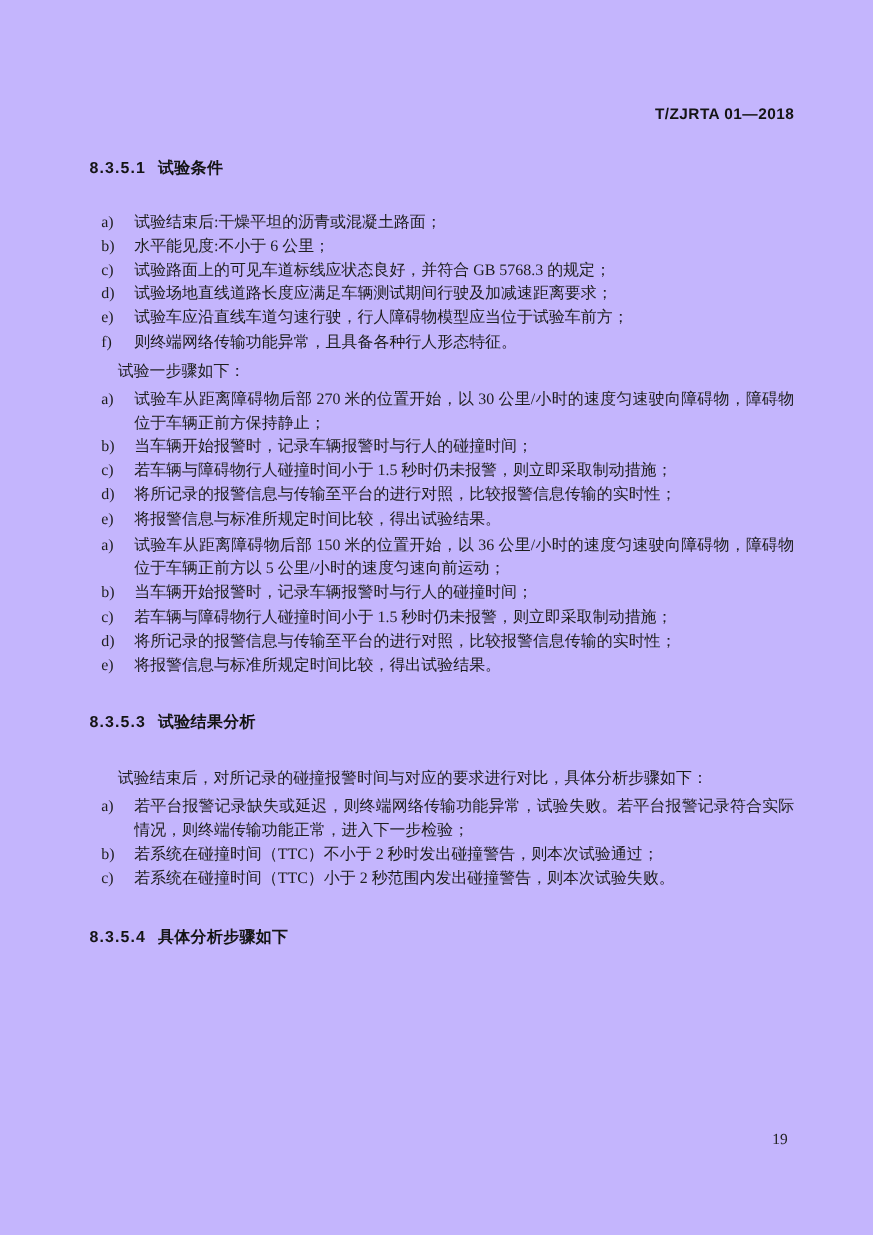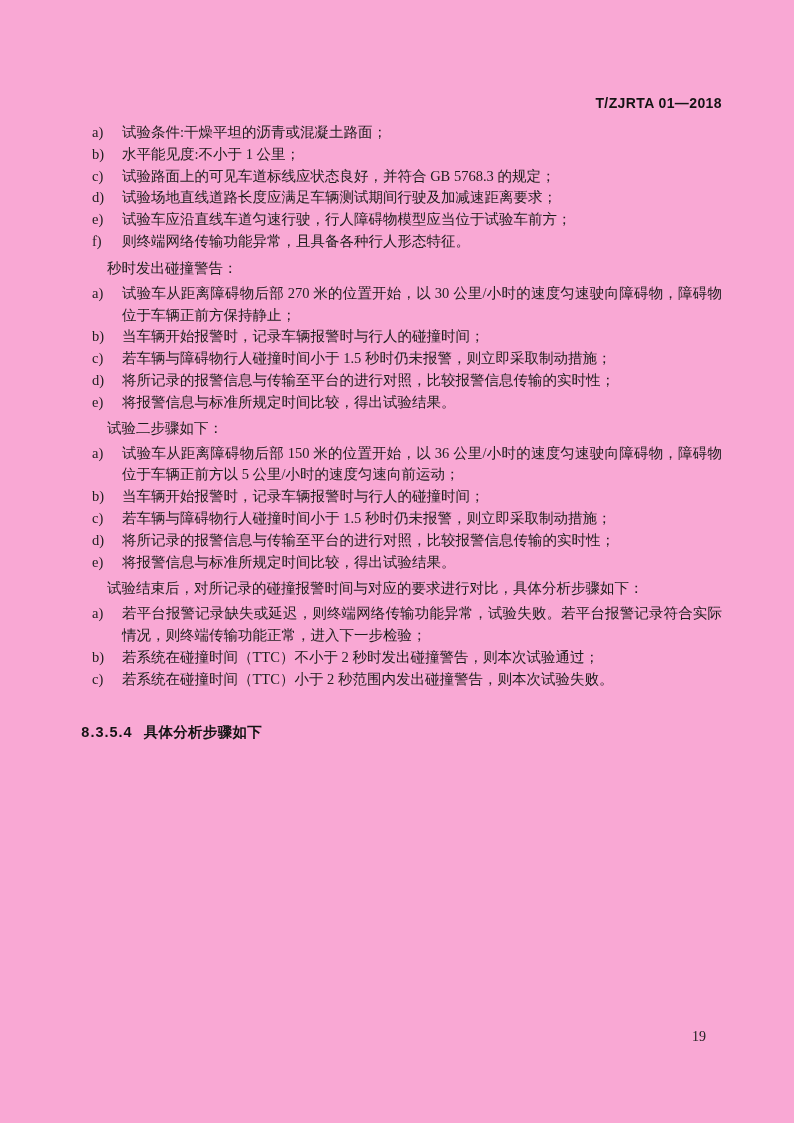--- a/index.html
+++ b/index.html
@@ -3,21 +3,21 @@
 <meta charset="utf-8">
 <style>
   * { box-sizing: border-box; }
   html, body { margin: 0; padding: 0; background: #ffffff; }
 
   .page {
     position: relative;
     width: 794px;
     height: 1123px;
     margin: 0 auto;
-    background: #f9a8d4;
+    background: #c4b5fd;
     color: #1d1d1d;
     font-family: "Liberation Serif", "DejaVu Serif", serif;
     font-size: 14.5px;
     overflow: hidden;
     padding: 94px 72px 0 64px;
   }
 
   .running-head {
     text-align: right;
     font-family: "Liberation Sans", "DejaVu Sans", sans-serif;
@@ -53,68 +53,71 @@
     display: flex;
     margin-left: 28px;
     line-height: 21.8px;
   }
   .li-label { flex: 0 0 30px; }
   .li-text { flex: 1; text-align: justify; }
 
   .page-number {
     position: absolute;
     top: 1028px;
-    right: 88px;
+    right: 78px;
     font-size: 14px;
     line-height: 18px;
     color: #222;
   }
 </style>
 </head>
 <body>
 
 <div class="page">
 
   <div class="running-head">
     <span>T/ZJRTA 01—2018</span>
   </div>
 
 
 
+  <div class="heading">
+    <span class="h-num">8.3.5.1</span><span>试验条件</span>
+  </div>
 
 
   <div class="list">
     <div class="list-item">
       <span class="li-label">a)</span>
-      <span class="li-text">试验条件:干燥平坦的沥青或混凝土路面；</span>
+      <span class="li-text">试验结束后:干燥平坦的沥青或混凝土路面；</span>
     </div>
     <div class="list-item">
       <span class="li-label">b)</span>
-      <span class="li-text">水平能见度:不小于 1 公里；</span>
+      <span class="li-text">水平能见度:不小于 6 公里；</span>
     </div>
     <div class="list-item">
       <span class="li-label">c)</span>
       <span class="li-text">试验路面上的可见车道标线应状态良好，并符合 GB 5768.3 的规定；</span>
     </div>
     <div class="list-item">
       <span class="li-label">d)</span>
       <span class="li-text">试验场地直线道路长度应满足车辆测试期间行驶及加减速距离要求；</span>
     </div>
     <div class="list-item">
       <span class="li-label">e)</span>
       <span class="li-text">试验车应沿直线车道匀速行驶，行人障碍物模型应当位于试验车前方；</span>
     </div>
     <div class="list-item">
       <span class="li-label">f)</span>
       <span class="li-text">则终端网络传输功能异常，且具备各种行人形态特征。</span>
     </div>
   </div>
 
 
-  <p class="para">秒时发出碰撞警告：</p>
+  <p class="para">试验一步骤如下：</p>
 
   <div class="list">
     <div class="list-item">
       <span class="li-label">a)</span>
       <span class="li-text">试验车从距离障碍物后部 270 米的位置开始，以 30 公里/小时的速度匀速驶向障碍物，障碍物位于车辆正前方保持静止；</span>
     </div>
     <div class="list-item">
       <span class="li-label">b)</span>
       <span class="li-text">当车辆开始报警时，记录车辆报警时与行人的碰撞时间；</span>
     </div>
@@ -125,21 +128,20 @@
     <div class="list-item">
       <span class="li-label">d)</span>
       <span class="li-text">将所记录的报警信息与传输至平台的进行对照，比较报警信息传输的实时性；</span>
     </div>
     <div class="list-item">
       <span class="li-label">e)</span>
       <span class="li-text">将报警信息与标准所规定时间比较，得出试验结果。</span>
     </div>
   </div>
 
-  <p class="para" style="margin-top:0;">试验二步骤如下：</p>
 
   <div class="list">
     <div class="list-item">
       <span class="li-label">a)</span>
       <span class="li-text">试验车从距离障碍物后部 150 米的位置开始，以 36 公里/小时的速度匀速驶向障碍物，障碍物位于车辆正前方以 5 公里/小时的速度匀速向前运动；</span>
     </div>
     <div class="list-item">
       <span class="li-label">b)</span>
       <span class="li-text">当车辆开始报警时，记录车辆报警时与行人的碰撞时间；</span>
     </div>
@@ -150,20 +152,23 @@
     <div class="list-item">
       <span class="li-label">d)</span>
       <span class="li-text">将所记录的报警信息与传输至平台的进行对照，比较报警信息传输的实时性；</span>
     </div>
     <div class="list-item">
       <span class="li-label">e)</span>
       <span class="li-text">将报警信息与标准所规定时间比较，得出试验结果。</span>
     </div>
   </div>
 
+  <div class="heading">
+    <span class="h-num">8.3.5.3</span><span>试验结果分析</span>
+  </div>
 
   <p class="para">试验结束后，对所记录的碰撞报警时间与对应的要求进行对比，具体分析步骤如下：</p>
 
   <div class="list">
     <div class="list-item">
       <span class="li-label">a)</span>
       <span class="li-text">若平台报警记录缺失或延迟，则终端网络传输功能异常，试验失败。若平台报警记录符合实际情况，则终端传输功能正常，进入下一步检验；</span>
     </div>
     <div class="list-item">
       <span class="li-label">b)</span>

